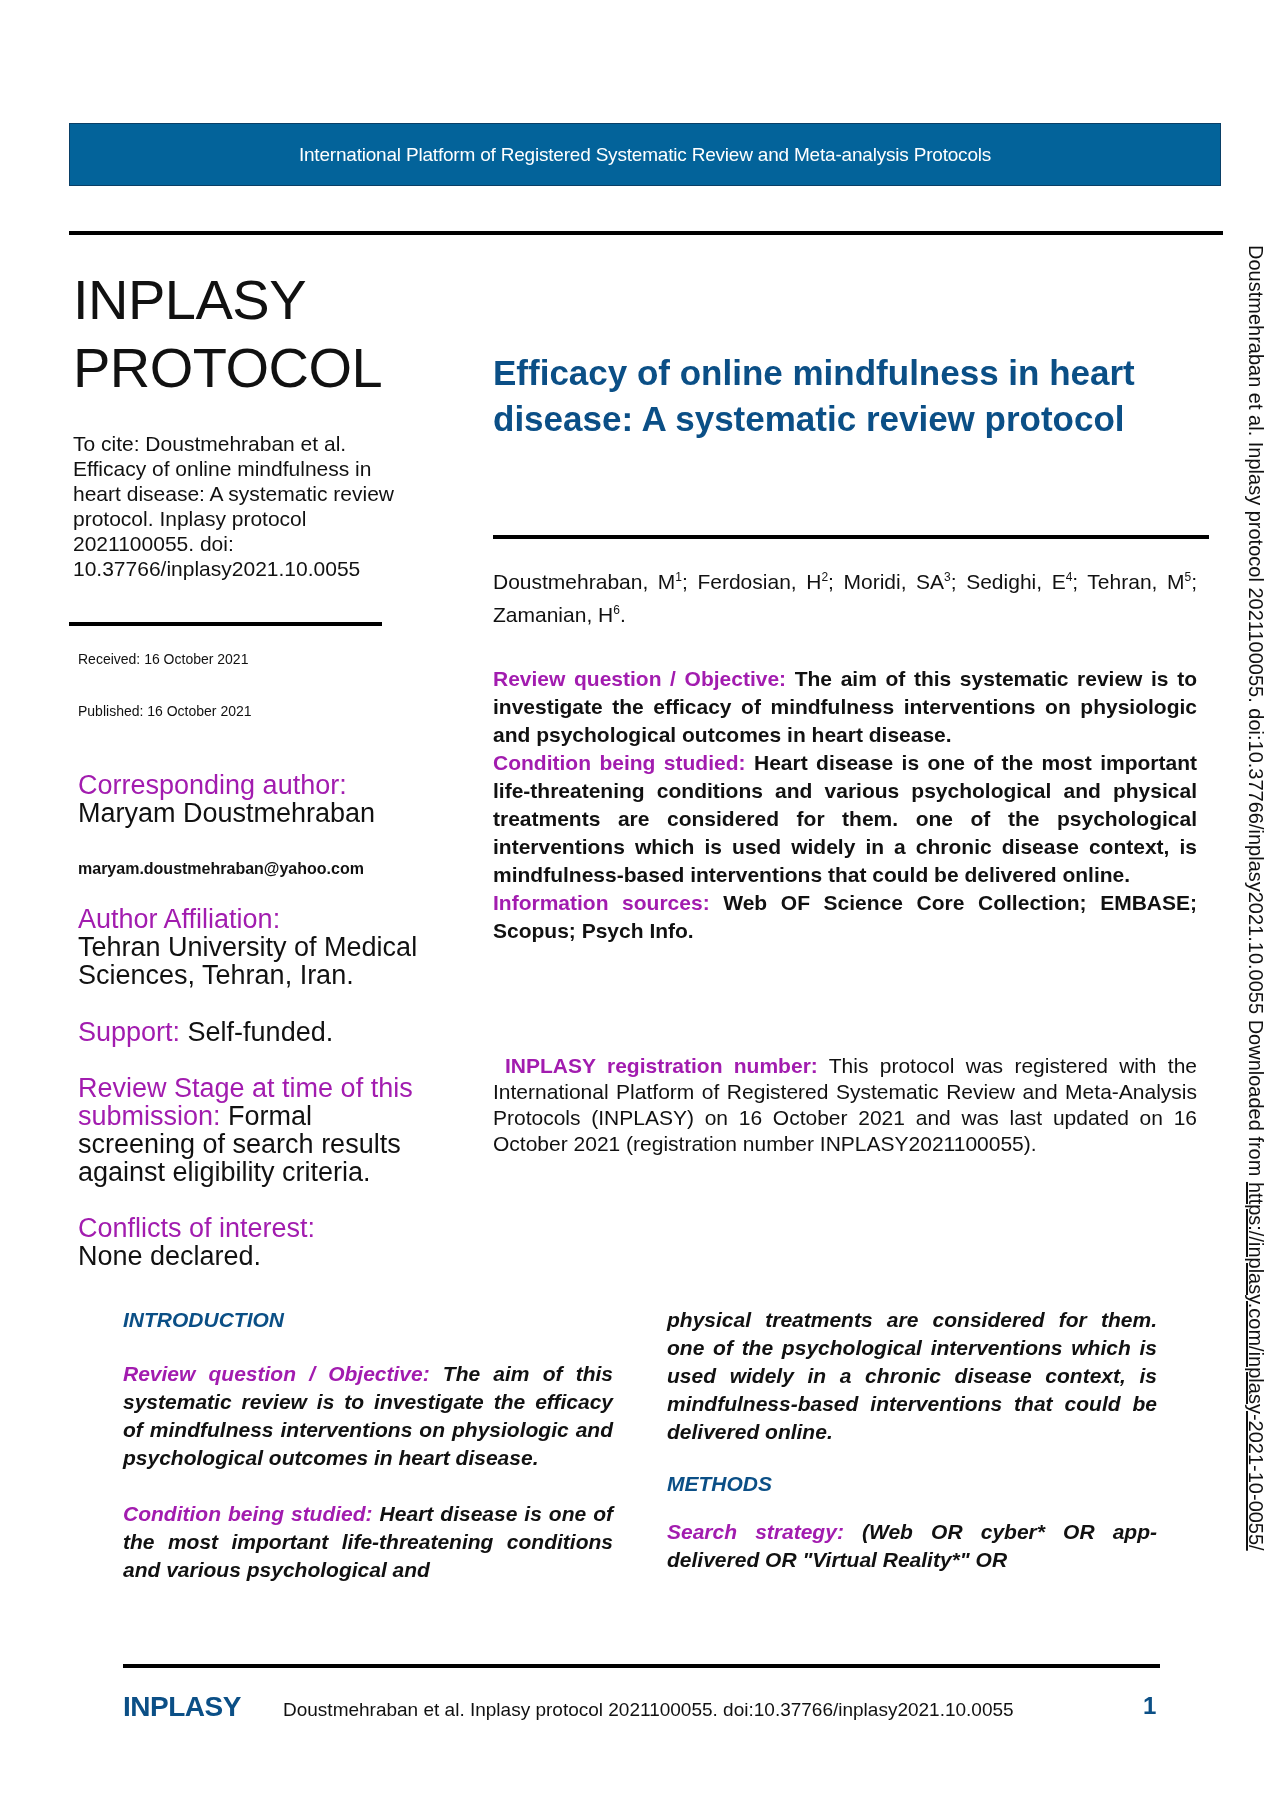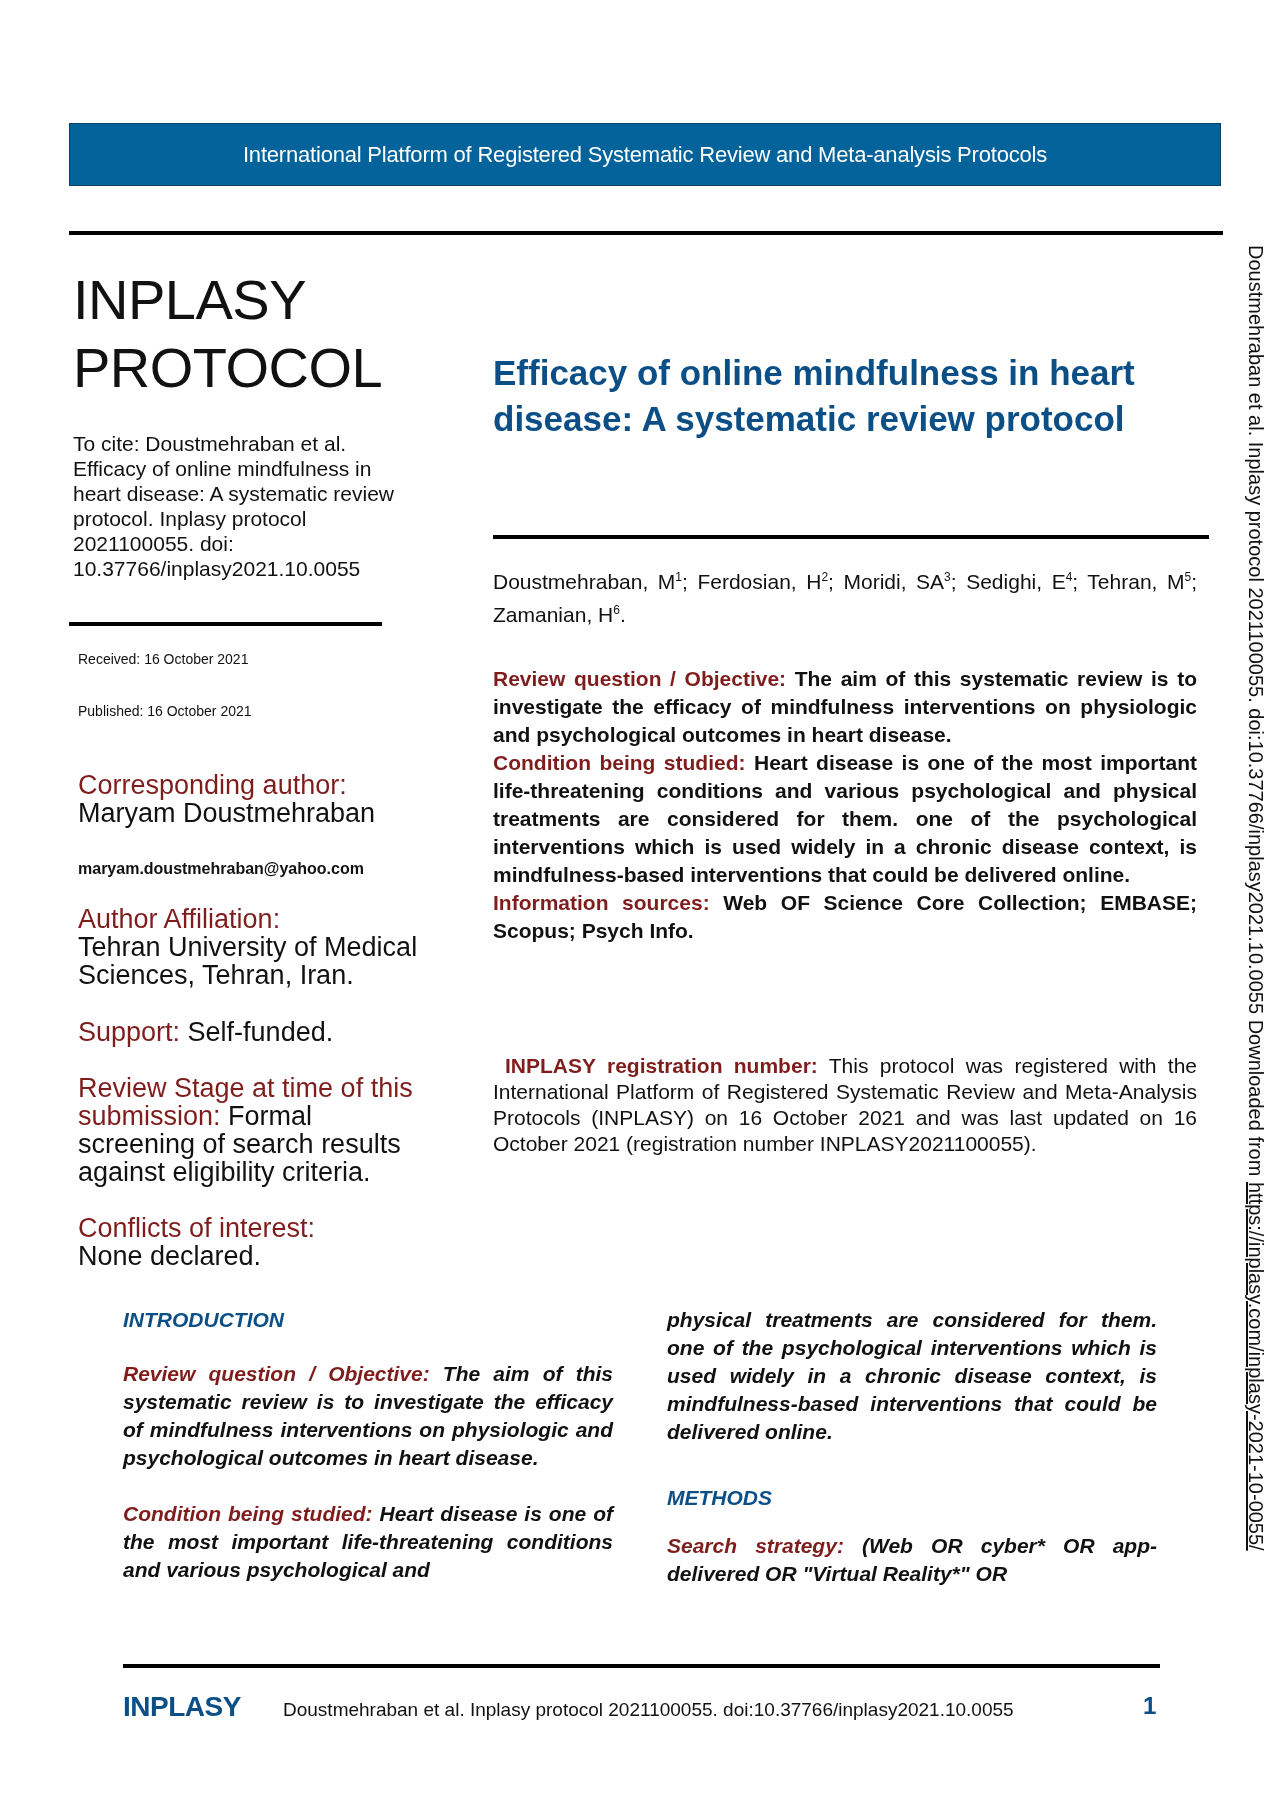--- a/index.html
+++ b/index.html
@@ -1,22 +1,22 @@
 <!DOCTYPE html>
 <html><head>
 <meta charset="utf-8">
 <style>
   html, body { margin: 0; padding: 0; background: #ffffff; }
   body { width: 1273px; height: 1800px; position: relative; overflow: hidden;
          font-family: "Liberation Sans", "DejaVu Sans", sans-serif; color: #111; }
   .abs { position: absolute; }
-  .blue { color: #7f1d1d; }
+  .blue { color: #a21caf; }
   .banner { left: 69px; top: 123px; width: 1152px; height: 63px; background: #03639a;
             border: 1px solid #0a3f66; box-sizing: border-box; display: flex; align-items: center; justify-content: center; }
-  .banner span { color: #fff; font-size: 22px; letter-spacing: -0.2px; text-align: center; }
+  .banner span { color: #fff; font-size: 19px; letter-spacing: -0.2px; text-align: center; }
   .rule { position: absolute; background: #000; }
   .big-title { left: 73px; top: 266px; font-size: 56px; line-height: 68px; font-weight: 400; letter-spacing: -0.5px; }
   .cite { left: 73px; top: 431px; width: 330px; font-size: 21px; line-height: 25px; }
   .meta { left: 78px; font-size: 14px; }
   .lbl { font-weight: 700; margin-left: 12px; }
   .side { left: 78px; width: 340px; font-size: 27px; line-height: 28px; font-weight: 400; }
   .email { font-size: 16px; font-weight: 700; }
   .title { left: 493px; top: 350px; width: 730px; font-size: 35px; line-height: 46px; font-weight: 700; color: #0b4f86; }
   .authors { left: 493px; top: 563px; width: 704px; font-size: 21px; line-height: 28px; text-align: justify; }
   .authors sup { font-size: 12px; }
@@ -93,21 +93,21 @@
 </div>
 
 <div class="abs col" style="left:123px; top:1306px;">
   <p class="h">INTRODUCTION</p>
   <p style="margin-top:26px;"><span class="blue">Review question / Objective:</span><span> The aim of this systematic review is to investigate the efficacy of mindfulness interventions on physiologic and psychological outcomes in heart disease.</span></p>
   <p style="margin-top:28px;"><span class="blue">Condition being studied:</span><span> Heart disease is one of the most important life-threatening conditions and various psychological and</span></p>
 </div>
 
 <div class="abs col" style="left:667px; top:1306px;">
   <p>physical treatments are considered for them. one of the psychological interventions which is used widely in a chronic disease context, is mindfulness-based interventions that could be delivered online.</p>
-  <p class="h" style="margin-top:38px;">METHODS</p>
+  <p class="h" style="margin-top:24px;">METHODS</p>
   <p style="margin-top:20px;"><span class="blue">Search strategy:</span><span> (Web OR cyber* OR app-delivered OR "Virtual Reality*" OR</span></p>
 </div>
 
 <div class="rule" style="left:123px; top:1664px; width:1037px; height:4px;"></div>
 <div class="abs footer-brand">INPLASY</div>
 <div class="abs footer-cite">Doustmehraban et al. Inplasy protocol 2021100055. doi:10.37766/inplasy2021.10.0055</div>
 <div class="abs footer-page">1</div>
 
 <div class="abs vert">
   <span>Doustmehraban et al. Inplasy protocol 2021100055. doi:10.37766/inplasy2021.10.0055 Downloaded from </span><a>https://inplasy.com/inplasy-2021-10-0055/</a>

